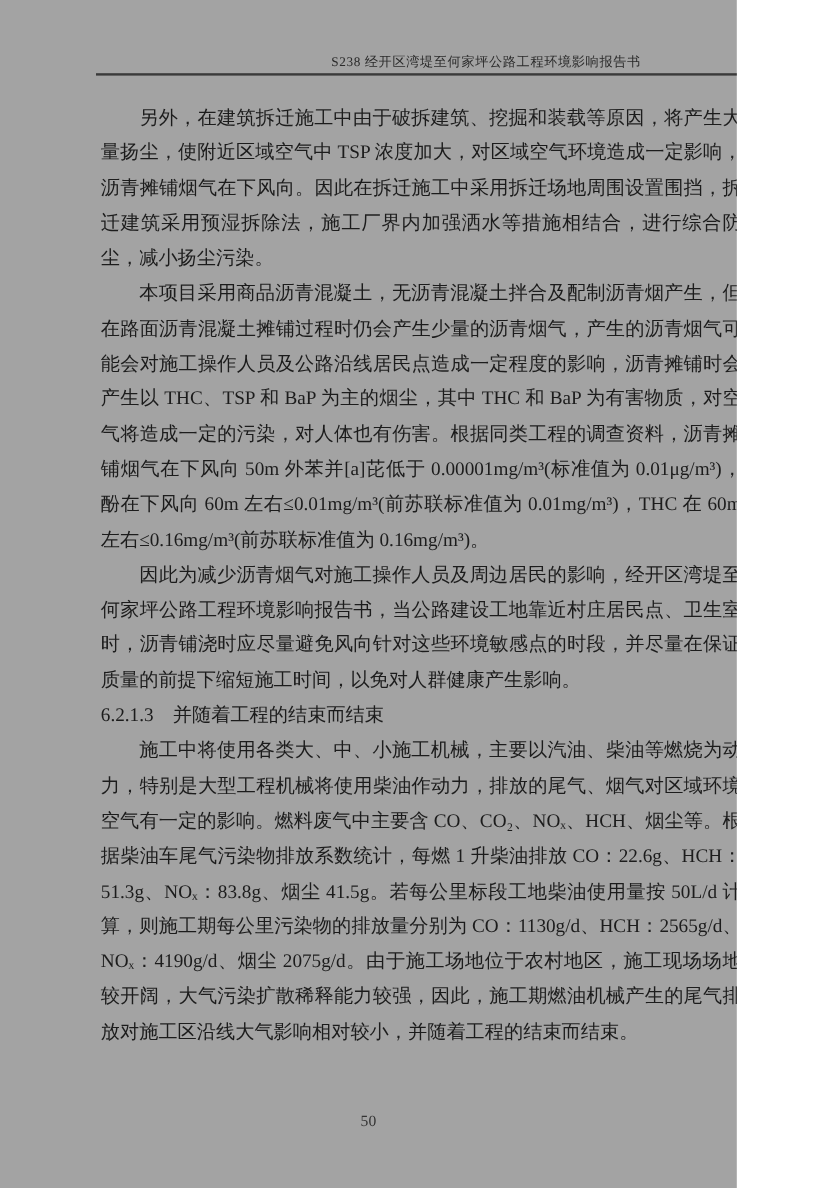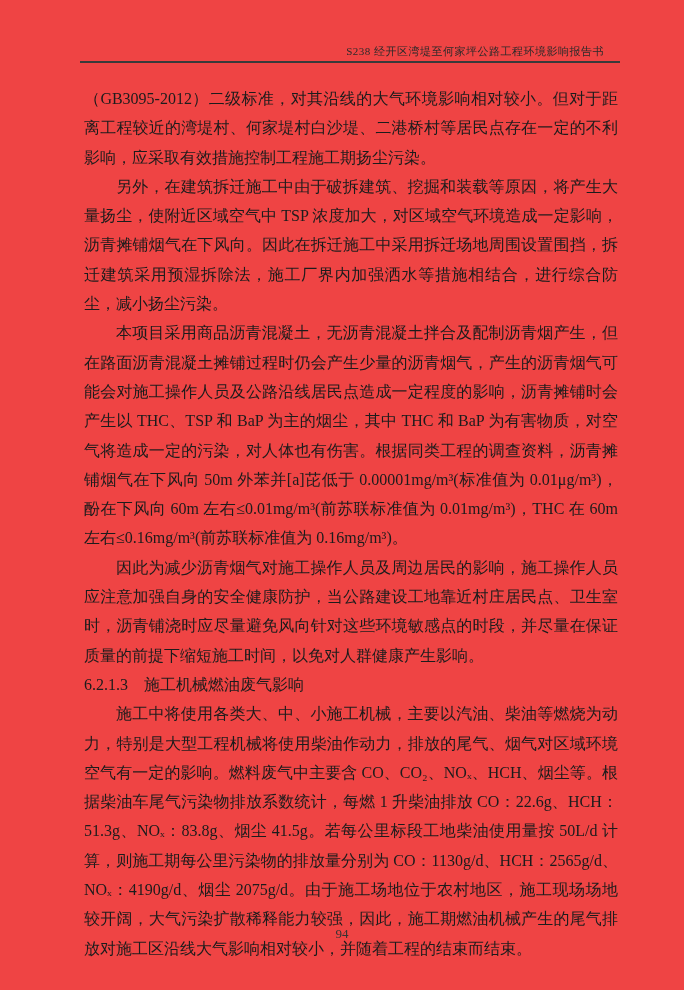--- a/index.html
+++ b/index.html
@@ -1,21 +1,21 @@
 <!DOCTYPE html>
 <html><head>
 <meta charset="utf-8">
 <style>
   * { margin: 0; padding: 0; box-sizing: border-box; }
   html, body { background: #ffffff; }
   .page {
     position: relative;
-    width: 684px;
+    width: 614px;
     height: 990px;
-    background: #ef4444;
+    background: #a3a3a3;
     font-family: "Liberation Serif", "DejaVu Serif", serif;
     color: #1c1c1c;
     overflow: hidden;
   }
   .running-header {
     position: absolute;
     top: 44px;
     right: 80px;
     font-size: 11px;
     letter-spacing: 0.5px;
@@ -55,24 +55,23 @@
 </head>
 <body>
 
 <div class="page">
 
   <div class="running-header">S238 经开区湾堤至何家坪公路工程环境影响报告书</div>
 
   <div class="header-rule"></div>
 
   <div class="body-text">
-    <p class="para-noindent">（GB3095-2012）二级标准，对其沿线的大气环境影响相对较小。但对于距离工程较近的湾堤村、何家堤村白沙堤、二港桥村等居民点存在一定的不利影响，应采取有效措施控制工程施工期扬尘污染。</p>
     <p class="para">另外，在建筑拆迁施工中由于破拆建筑、挖掘和装载等原因，将产生大量扬尘，使附近区域空气中 TSP 浓度加大，对区域空气环境造成一定影响，沥青摊铺烟气在下风向。因此在拆迁施工中采用拆迁场地周围设置围挡，拆迁建筑采用预湿拆除法，施工厂界内加强洒水等措施相结合，进行综合防尘，减小扬尘污染。</p>
     <p class="para">本项目采用商品沥青混凝土，无沥青混凝土拌合及配制沥青烟产生，但在路面沥青混凝土摊铺过程时仍会产生少量的沥青烟气，产生的沥青烟气可能会对施工操作人员及公路沿线居民点造成一定程度的影响，沥青摊铺时会产生以 THC、TSP 和 BaP 为主的烟尘，其中 THC 和 BaP 为有害物质，对空气将造成一定的污染，对人体也有伤害。根据同类工程的调查资料，沥青摊铺烟气在下风向 50m 外苯并[a]芘低于 0.00001mg/m³(标准值为 0.01μg/m³)，酚在下风向 60m 左右≤0.01mg/m³(前苏联标准值为 0.01mg/m³)，THC 在 60m 左右≤0.16mg/m³(前苏联标准值为 0.16mg/m³)。</p>
-    <p class="para">因此为减少沥青烟气对施工操作人员及周边居民的影响，施工操作人员应注意加强自身的安全健康防护，当公路建设工地靠近村庄居民点、卫生室时，沥青铺浇时应尽量避免风向针对这些环境敏感点的时段，并尽量在保证质量的前提下缩短施工时间，以免对人群健康产生影响。</p>
-    <p class="heading">6.2.1.3　施工机械燃油废气影响</p>
+    <p class="para">因此为减少沥青烟气对施工操作人员及周边居民的影响，经开区湾堤至何家坪公路工程环境影响报告书，当公路建设工地靠近村庄居民点、卫生室时，沥青铺浇时应尽量避免风向针对这些环境敏感点的时段，并尽量在保证质量的前提下缩短施工时间，以免对人群健康产生影响。</p>
+    <p class="heading">6.2.1.3　并随着工程的结束而结束</p>
     <p class="para">施工中将使用各类大、中、小施工机械，主要以汽油、柴油等燃烧为动力，特别是大型工程机械将使用柴油作动力，排放的尾气、烟气对区域环境空气有一定的影响。燃料废气中主要含 CO、CO₂、NOₓ、HCH、烟尘等。根据柴油车尾气污染物排放系数统计，每燃 1 升柴油排放 CO：22.6g、HCH：51.3g、NOₓ：83.8g、烟尘 41.5g。若每公里标段工地柴油使用量按 50L/d 计算，则施工期每公里污染物的排放量分别为 CO：1130g/d、HCH：2565g/d、NOₓ：4190g/d、烟尘 2075g/d。由于施工场地位于农村地区，施工现场场地较开阔，大气污染扩散稀释能力较强，因此，施工期燃油机械产生的尾气排放对施工区沿线大气影响相对较小，并随着工程的结束而结束。</p>
 
   </div>
 
-  <div class="page-footer">94</div>
+  <div class="page-footer">50</div>
 
 </div>
 
 </body></html>

